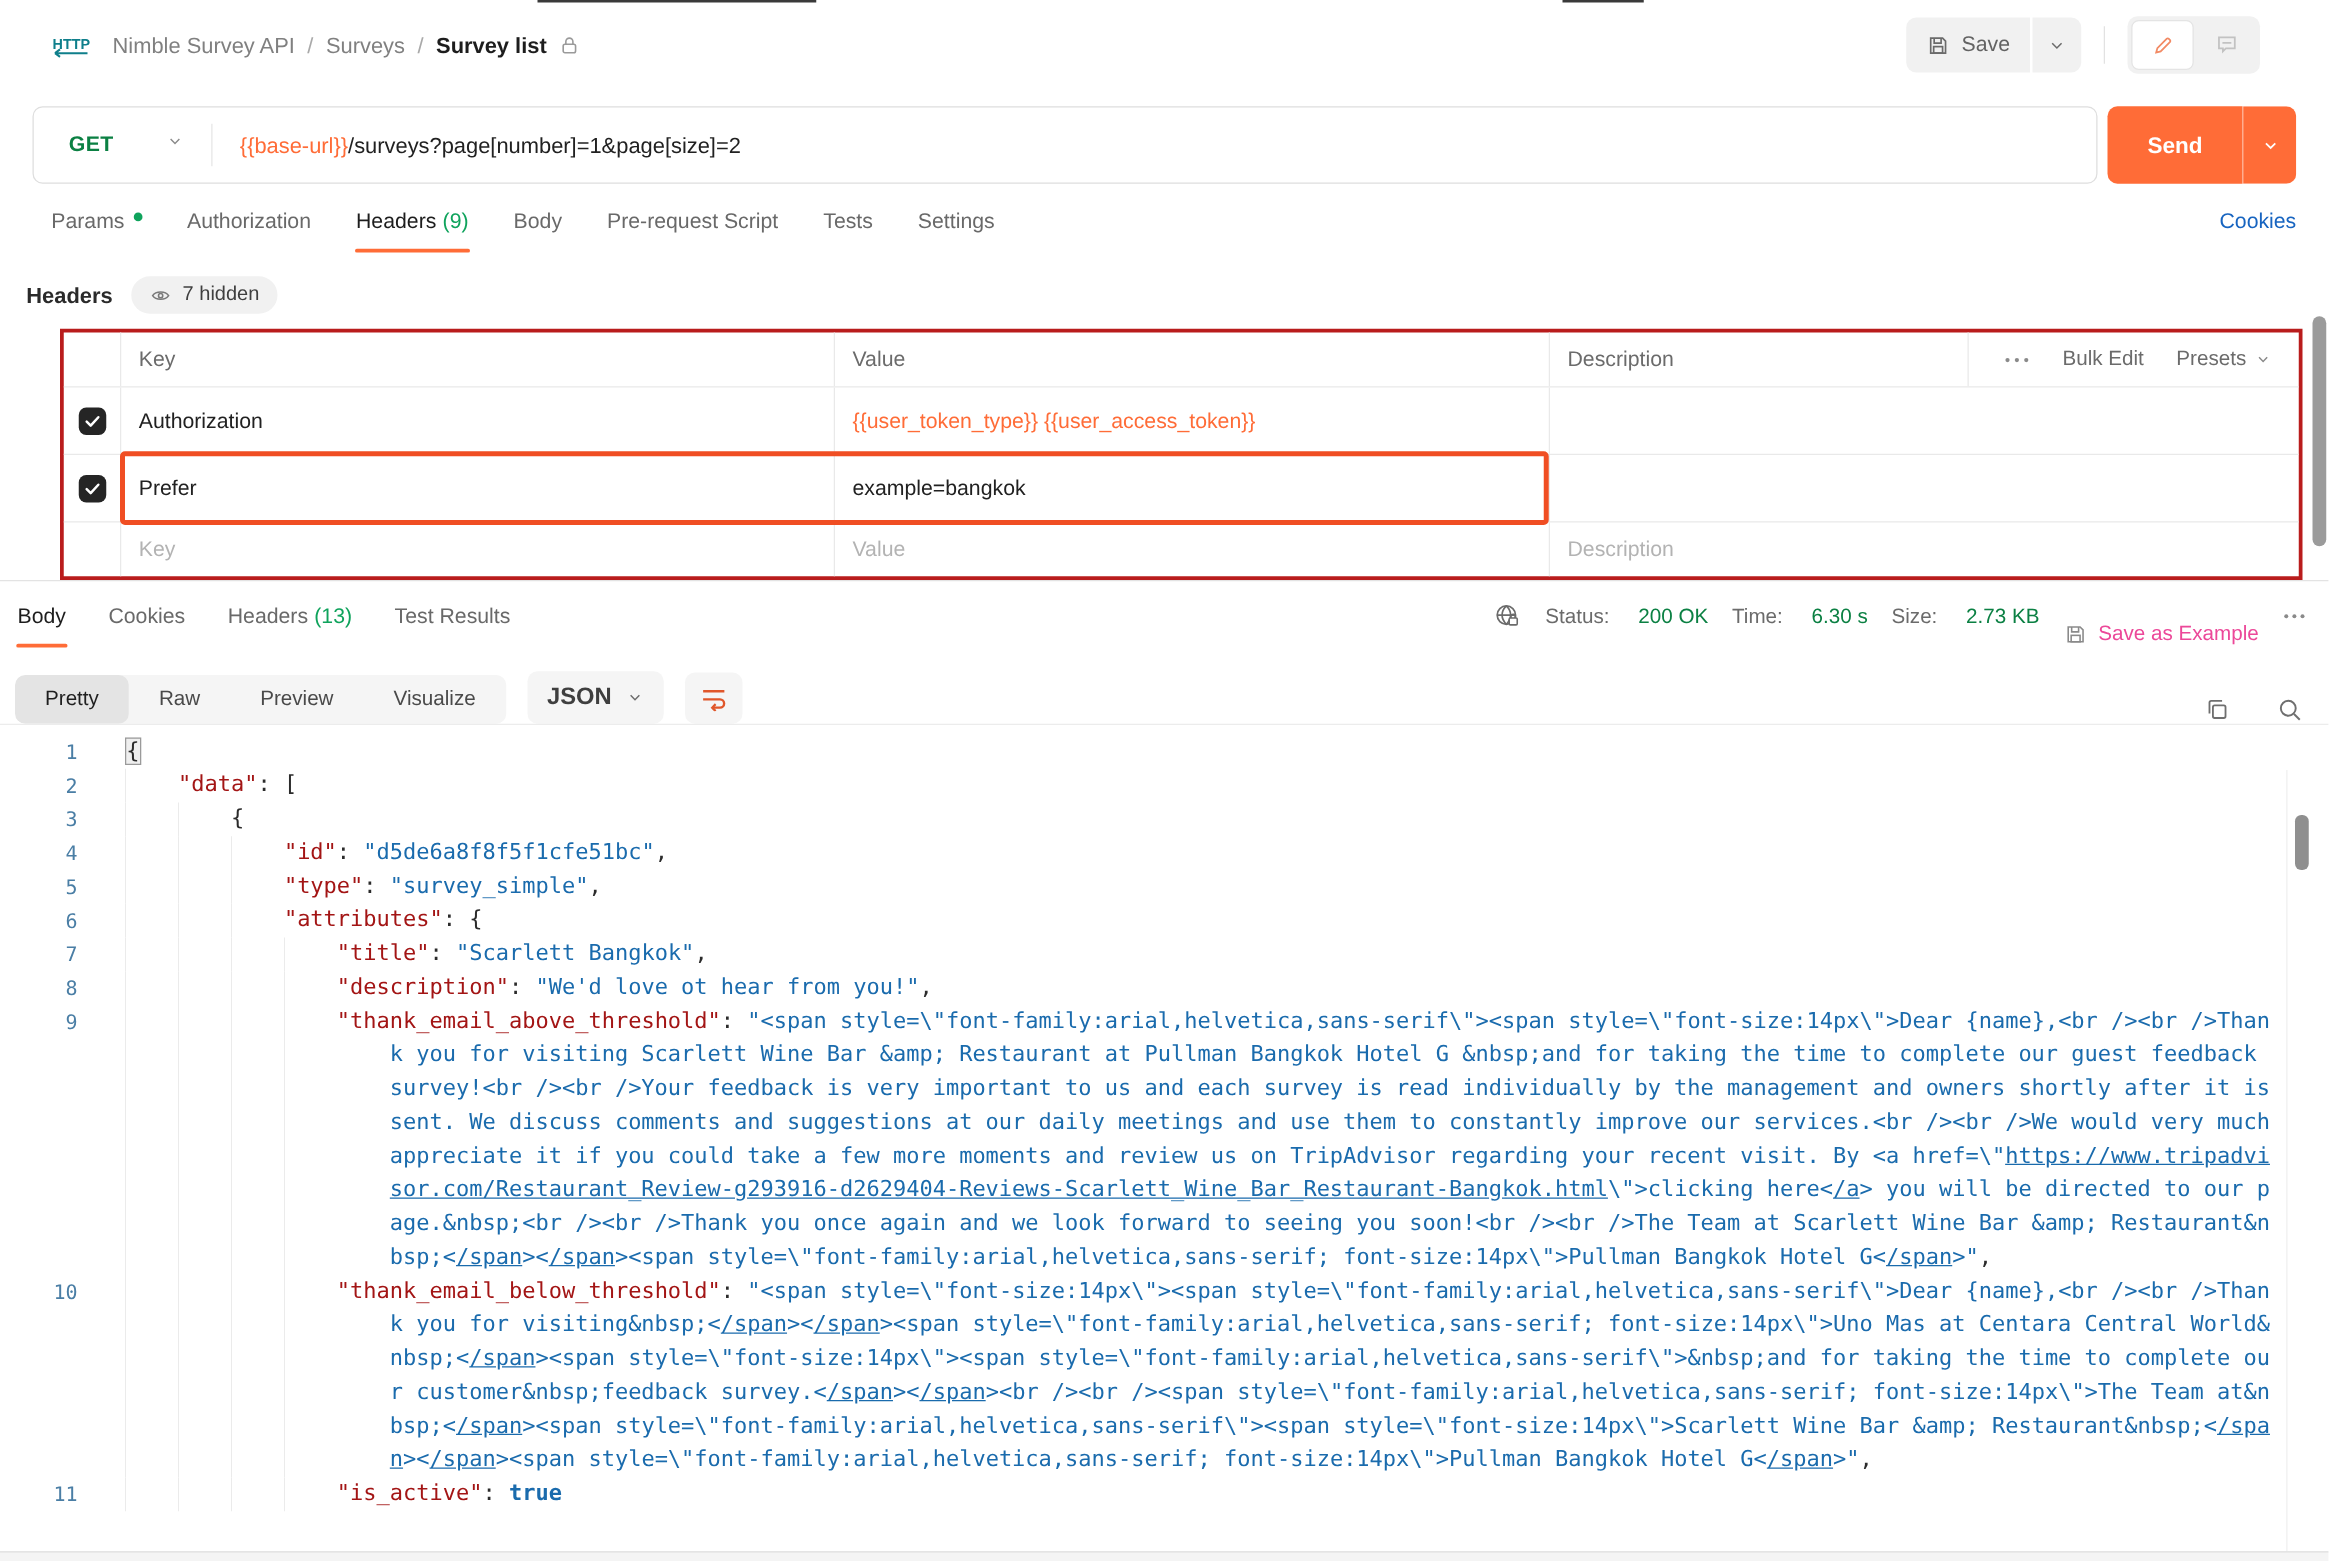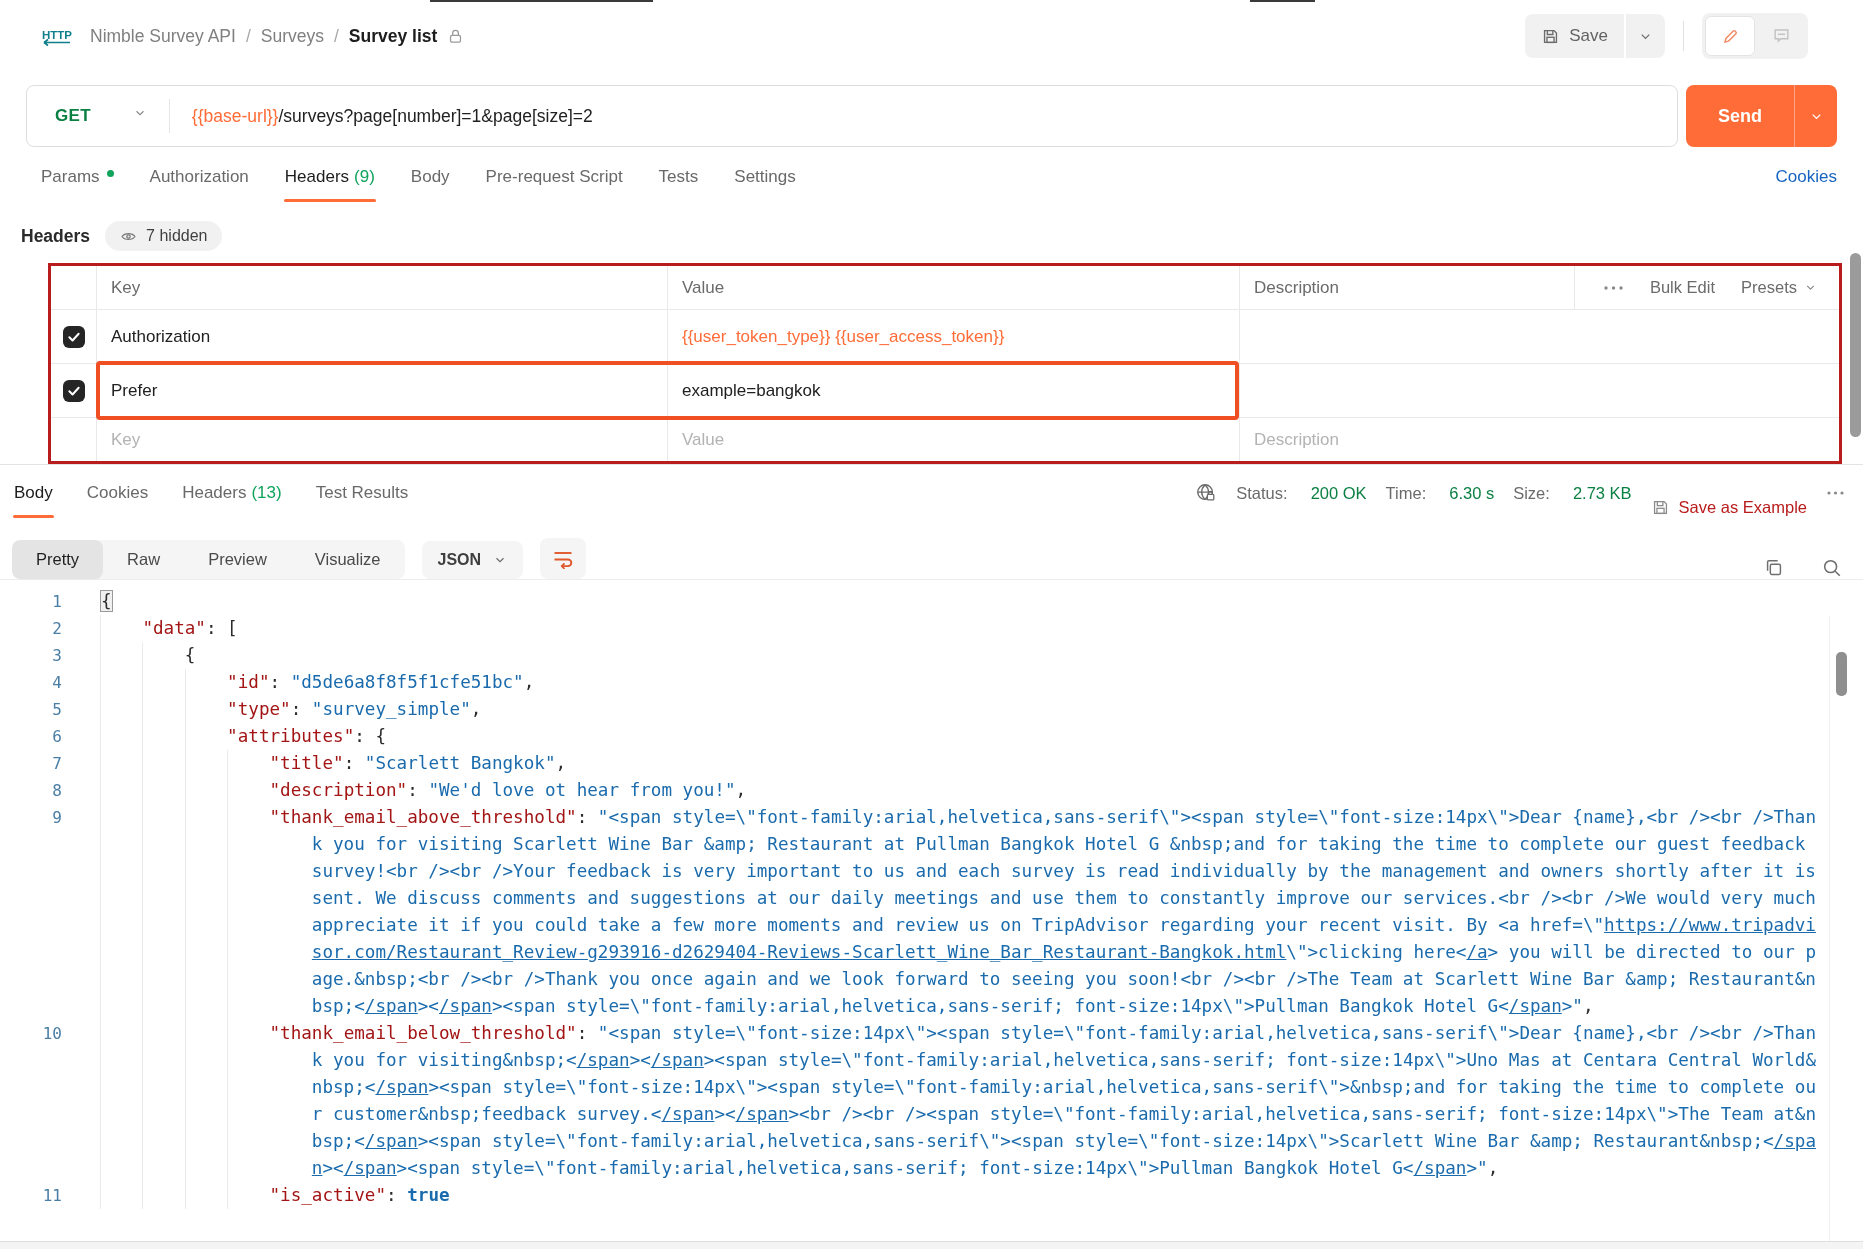--- a/index.html
+++ b/index.html
@@ -77,29 +77,29 @@
   .checkbox{width:22px;height:22px;background:#252525;border-radius:6px;display:flex;
     align-items:center;justify-content:center;}
 
   
   .resp-sep{margin-top:0;border-top:1px solid #e3e3e3;}
   .resp-tabs-row{height:56px;display:flex;align-items:center;padding:0 18px 0 14px;}
   .resp-tabs{display:flex;align-items:center;gap:34px;}
   .resp-meta{margin-left:auto;display:flex;align-items:center;gap:19px;font-size:16.5px;color:#6b6b6b;}
   .meta-pair{display:flex;gap:23px;white-space:nowrap;}
   .meta-pair .val{color:#0B8043;}
-  .save-example{display:flex;align-items:center;gap:9px;color:#b91c1c;cursor:pointer;white-space:nowrap;margin-top:28px;}
+  .save-example{display:flex;align-items:center;gap:9px;color:#ec4899;cursor:pointer;white-space:nowrap;margin-top:28px;}
 
   
   .view-row{height:58px;display:flex;align-items:flex-end;padding:0 20px 0 12px;gap:17px;}
   .segmented{display:flex;background:#f5f5f5;border-radius:8px;overflow:hidden;}
   .seg{padding:10px 24px;font-size:16.5px;color:#4a4a4a;cursor:pointer;border-radius:8px;}
   .seg.active{background:#e4e4e4;color:#1f1f1f;}
   .format-select{display:flex;align-items:center;gap:12px;background:#f5f5f5;border-radius:8px;
-    padding:10px 16px;font-size:16px;font-weight:600;color:#3f3f3f;cursor:pointer;}
+    padding:10px 16px;font-size:19px;font-weight:600;color:#3f3f3f;cursor:pointer;}
   .wrap-btn{width:46px;height:41px;background:#f5f5f5;border-radius:8px;display:flex;
     align-items:center;justify-content:center;cursor:pointer;}
   .view-right{margin-left:auto;display:flex;align-items:center;gap:36px;}
   .icon-btn{cursor:pointer;display:flex;align-items:center;justify-content:center;}
 
   
   .code-area{border-top:1px solid #ececec;position:relative;height:683px;overflow:hidden;padding-top:8px;
     font-family:"DejaVu Sans Mono",monospace;font-size:17.6px;line-height:27px;}
   .code-line{display:flex;}
   .ln{flex:0 0 62px;text-align:right;color:#4A7EA5;font-size:16px;margin-right:38px;user-select:none;}

